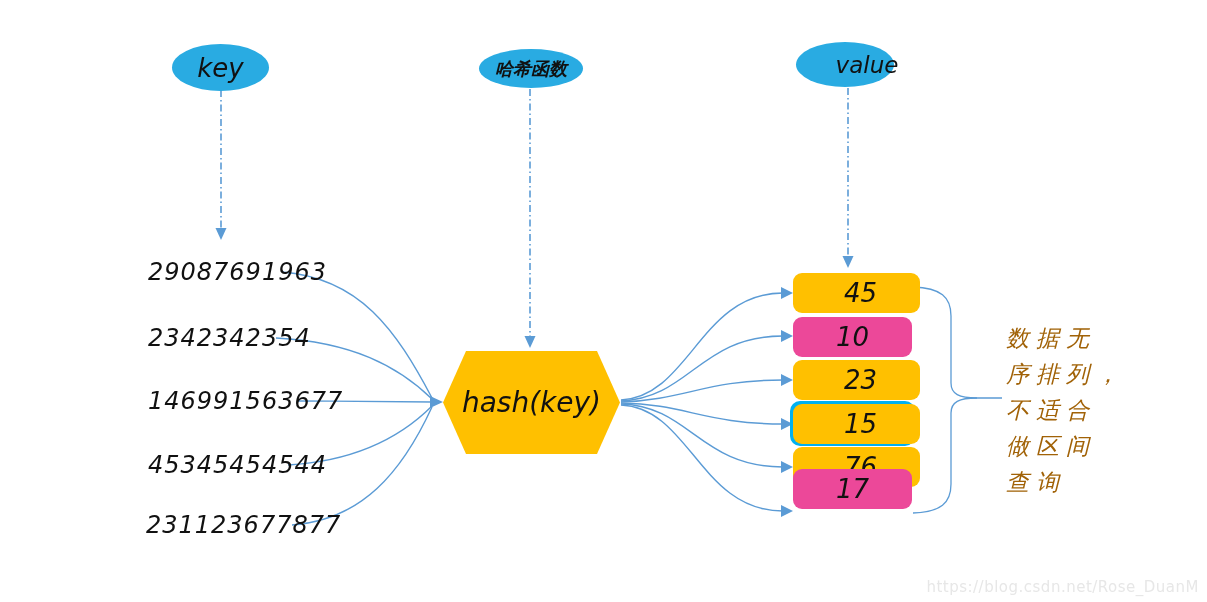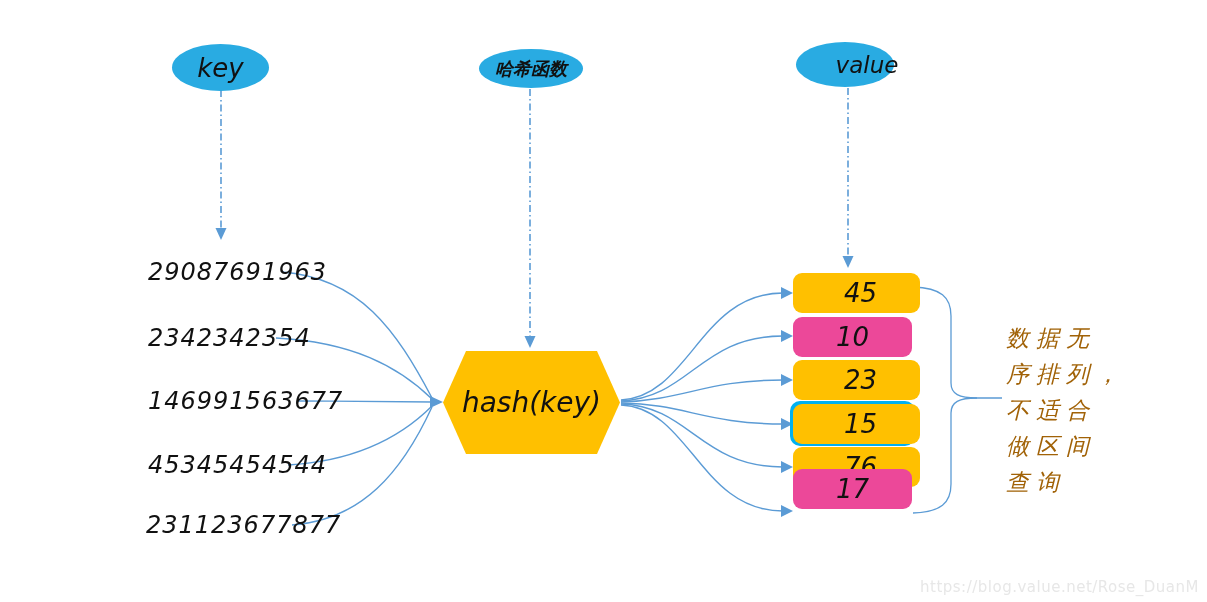--- a/index.html
+++ b/index.html
@@ -151,15 +151,15 @@
   </div>
 
   <div class="note hand">
     <div>数据无</div>
     <div>序排列，</div>
     <div>不适合</div>
     <div>做区间</div>
     <div>查询</div>
   </div>
 
-  <div class="watermark">https://blog.value.net/Rose_DuanM</div>
+  <div class="watermark">https://blog.csdn.net/Rose_DuanM</div>
 
 </div>
 
 </body></html>

